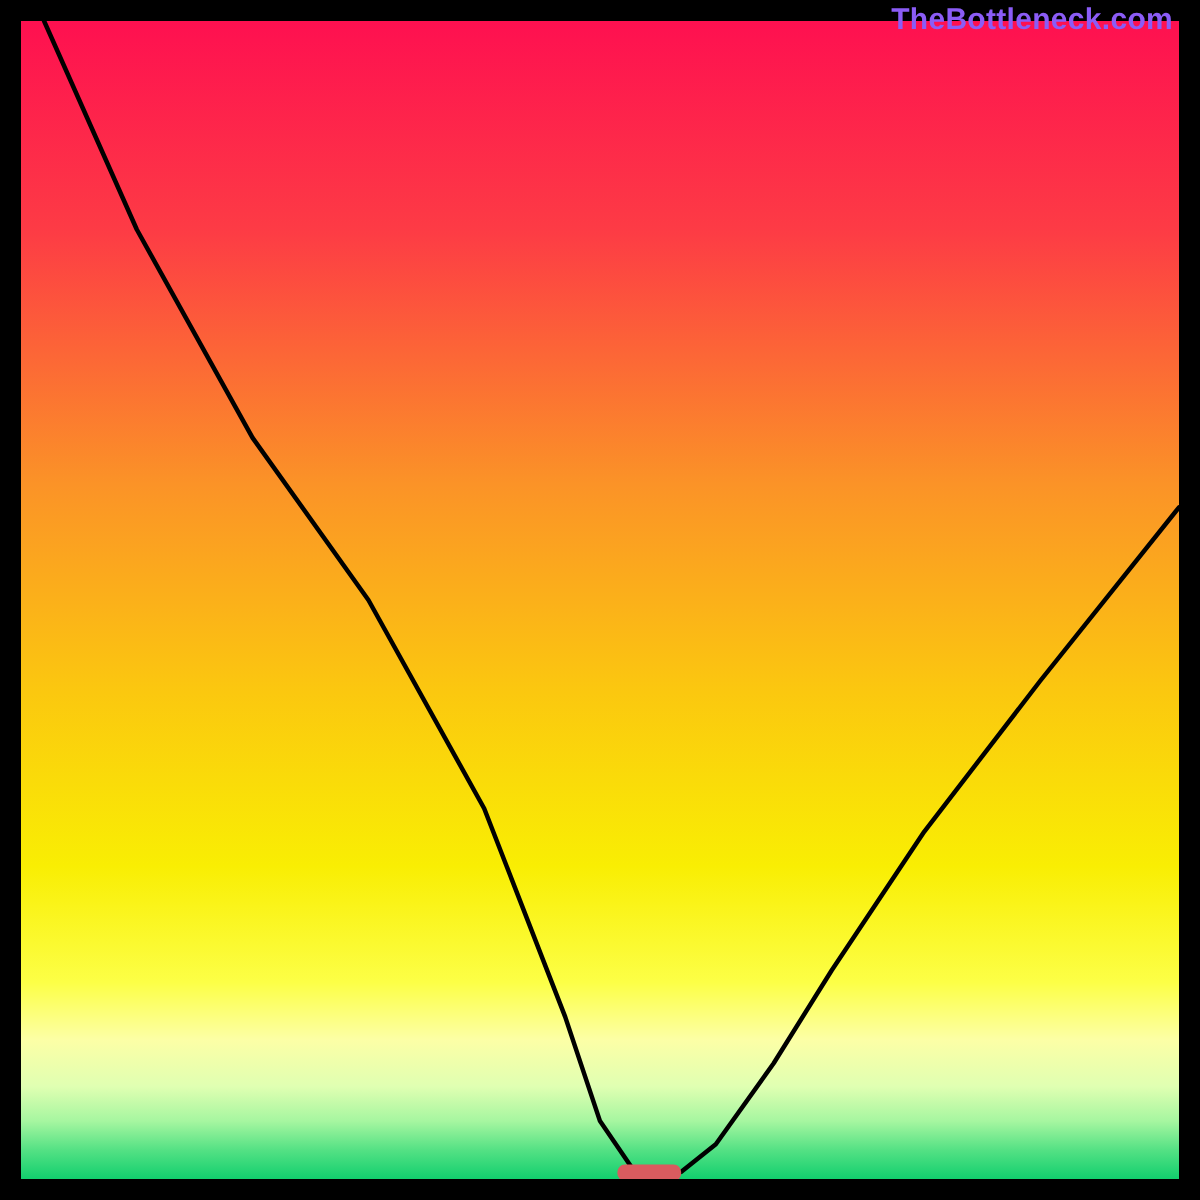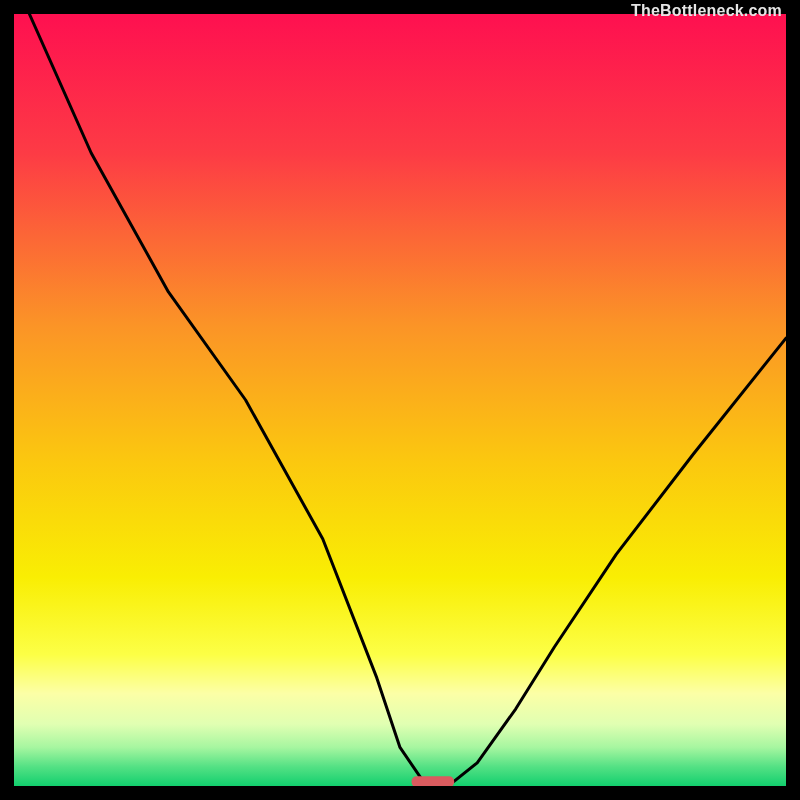--- a/index.html
+++ b/index.html
@@ -24,23 +24,23 @@
     top: 14px;
     width: 772px;
     height: 772px;
     overflow: hidden;
   }
   .watermark {
     position: absolute;
     top: 2px;
     right: 18px;
     font-family: Arial, Helvetica, sans-serif;
-    font-size: 16px;
+    font-size: 20px;
     font-weight: 600;
-    color: #e5e5e5;
+    color: #8b5cf6;
     letter-spacing: 0.2px;
     text-align: center;
   }
   svg {
     position: absolute;
     left: 0;
     top: 0;
   }
 </style>
 </head>

